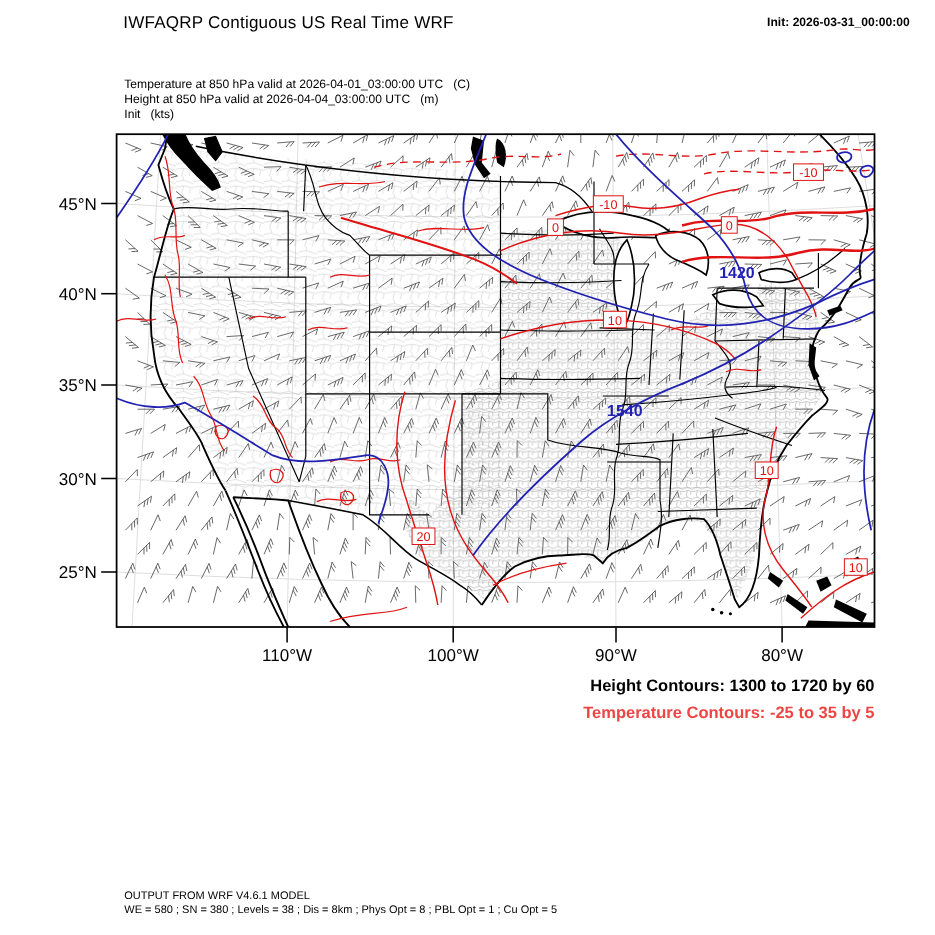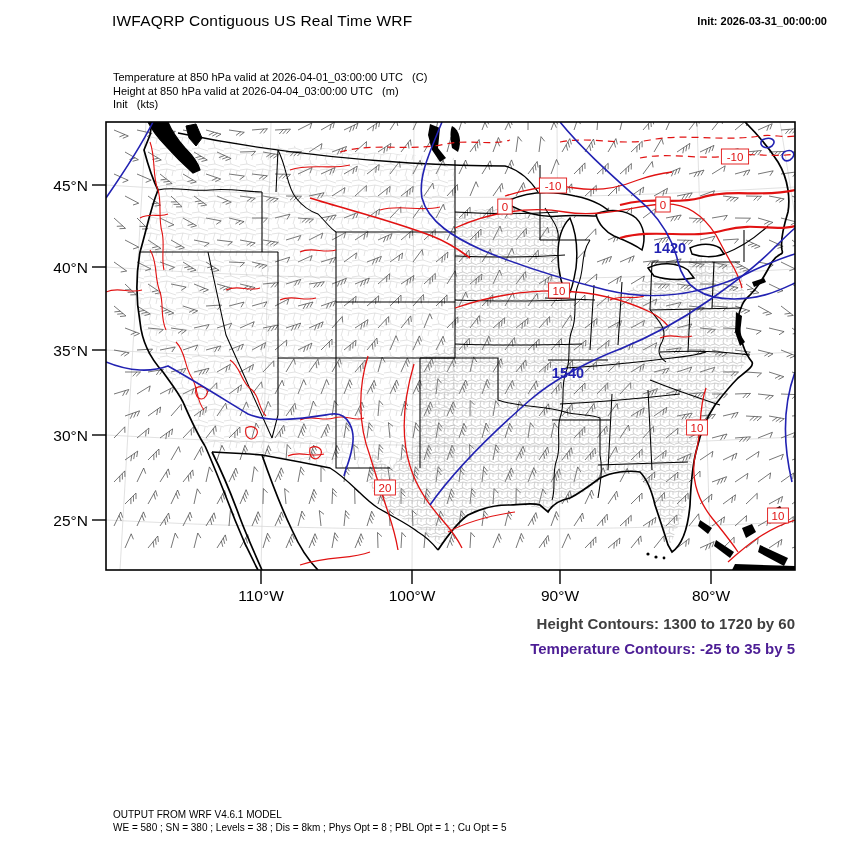--- a/index.html
+++ b/index.html
@@ -831,17 +831,17 @@
         <text x="261" y="601" text-anchor="middle" font-size="15.5" fill="#000">110°W</text>
         <line x1="412" y1="570" x2="412" y2="584" stroke="#000" stroke-width="1.4"></line>
         <text x="412" y="601" text-anchor="middle" font-size="15.5" fill="#000">100°W</text>
         <line x1="560" y1="570" x2="560" y2="584" stroke="#000" stroke-width="1.4"></line>
         <text x="560" y="601" text-anchor="middle" font-size="15.5" fill="#000">90°W</text>
         <line x1="711" y1="570" x2="711" y2="584" stroke="#000" stroke-width="1.4"></line>
         <text x="711" y="601" text-anchor="middle" font-size="15.5" fill="#000">80°W</text>
       </g>
   </svg>
 
-  <div class="abs legendH" style="color: #404040;">Height Contours: 1300 to 1720 by 60</div>
-  <div class="abs legendT" style="color: #4c1d95;">Temperature Contours: -25 to 35 by 5</div>
+  <div class="abs legendH" style="color: #000000;">Height Contours: 1300 to 1720 by 60</div>
+  <div class="abs legendT" style="color: #ef4444;">Temperature Contours: -25 to 35 by 5</div>
   <div class="abs foot1">OUTPUT FROM WRF V4.6.1 MODEL</div>
   <div class="abs foot2">WE = 580 ; SN = 380 ; Levels = 38 ; Dis = 8km ; Phys Opt = 8 ; PBL Opt = 1 ; Cu Opt = 5</div>
 </div>
 
 </body></html>

